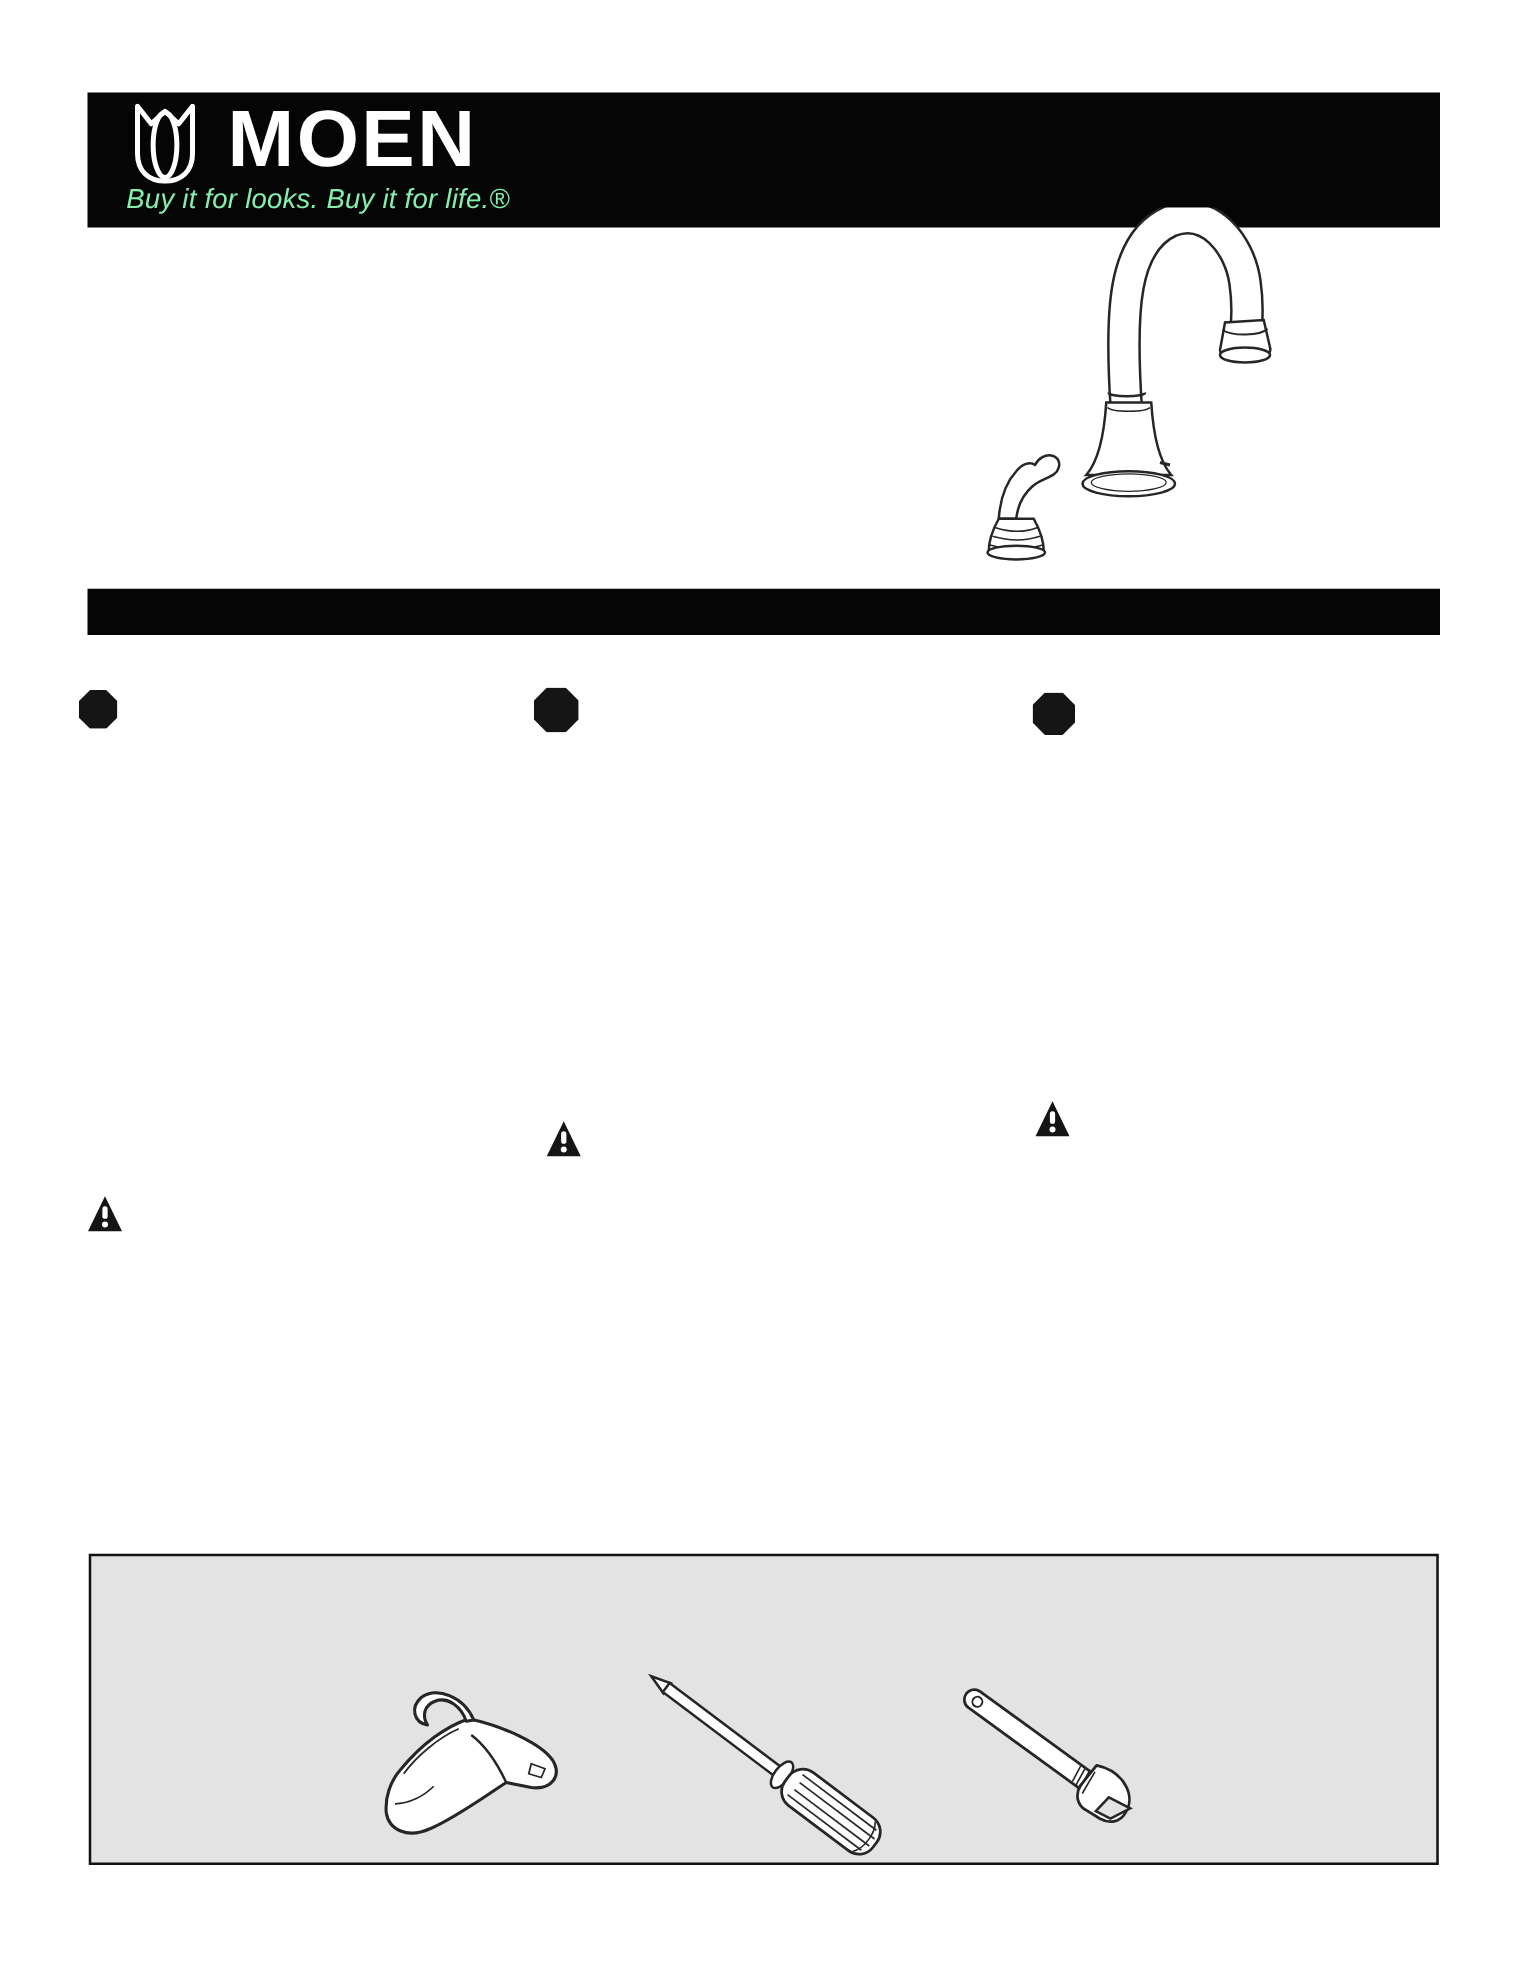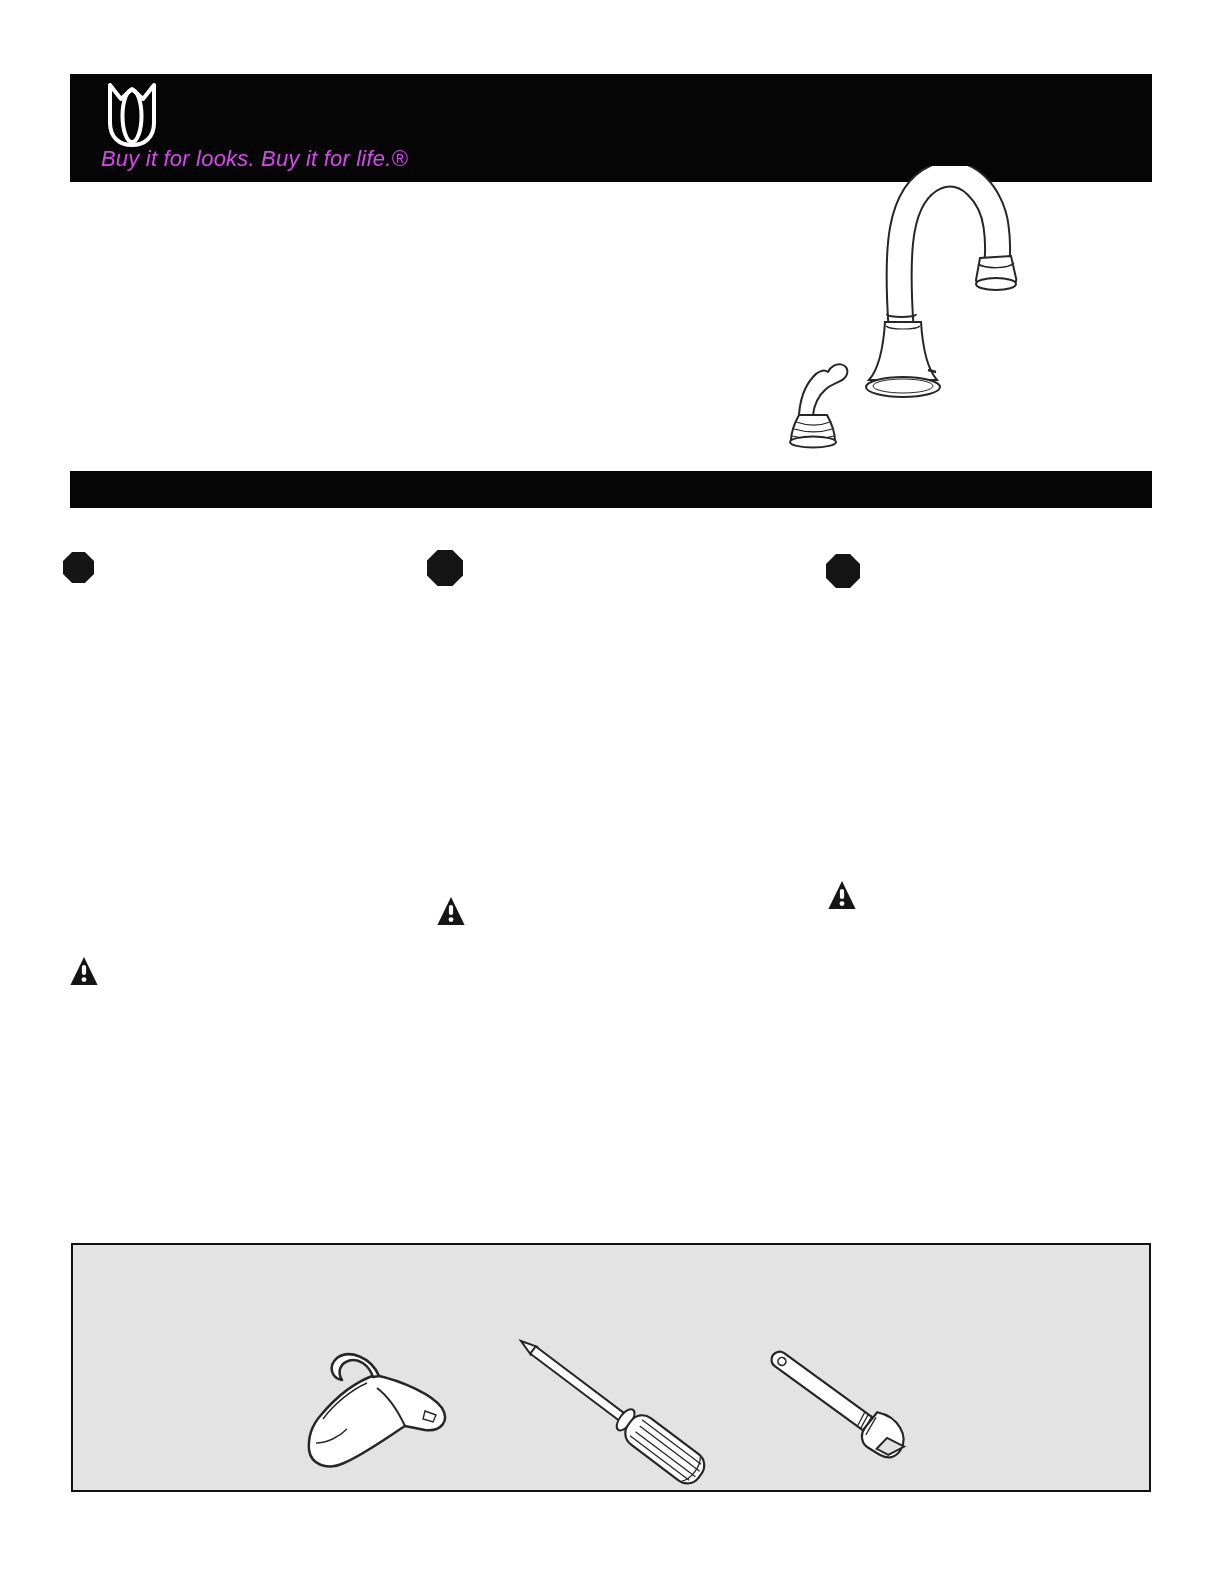--- a/index.html
+++ b/index.html
@@ -5,21 +5,21 @@
   html,body{margin:0;padding:0;background:#ffffff;}
   body{font-family:"Liberation Sans", sans-serif;}
   .page{position:relative;width:1224px;height:1584px;background:#ffffff;overflow:hidden;}
 
   
   .header-bar{position:absolute;left:70px;top:74px;width:1082px;height:108px;background:#050505;}
   .logo-icon{position:absolute;left:30px;top:9px;width:64px;height:64px;}
   .wordmark{position:absolute;left:112px;top:4px;font-size:64px;font-weight:bold;
             color:#ffffff;letter-spacing:2px;line-height:1.05;}
   .tagline{position:absolute;left:31px;top:72px;font-size:22px;font-style:italic;
-           color:#d946ef;letter-spacing:.2px;}
+           color:#86efac;letter-spacing:.2px;}
 
   
   .faucet{position:absolute;left:770px;top:166px;width:272px;height:295px;}
 
   
   .divider-bar{position:absolute;left:70px;top:471px;width:1082px;height:37px;background:#050505;}
 
   
   .octagon{position:absolute;background:#151515;
     clip-path:polygon(29.3% 0,70.7% 0,100% 29.3%,100% 70.7%,70.7% 100%,29.3% 100%,0 70.7%,0 29.3%);}
@@ -46,20 +46,21 @@
 </head>
 <body>
 
 <div class="page">
 
   <div class="header-bar">
     <svg class="logo-icon" viewBox="0 0 64 64">
       <path d="M10,2 L10,40 C10,54 19,62 32,62 C45,62 54,54 54,40 L54,2 L43,16 L32,6 L21,16 Z" fill="#050505" stroke="#ffffff" stroke-width="4" stroke-linejoin="round"></path>
       <ellipse cx="32" cy="33" rx="9.5" ry="26" fill="none" stroke="#ffffff" stroke-width="4"></ellipse>
     </svg>
+    <div class="wordmark">MOEN</div>
     <div class="tagline">Buy it for looks. Buy it for life.®</div>
   </div>
 
   <svg class="faucet" viewBox="0 0 272 295">
 
     <g>
       <path class="line" d="M131,160 C126,84 128,28 166,11 C197,-2 222,30 226,60 C228,74 228,84 227,95" stroke="#262626" stroke-width="27" stroke-linecap="round" fill="none"></path>
       <path d="M131,160 C126,84 128,28 166,11 C197,-2 222,30 226,60 C228,74 228,84 227,95" stroke="#ffffff" stroke-width="23" stroke-linecap="round" fill="none"></path>
 
       <path d="M210,92 L206,114 C206,124 250,124 246,112 L241,90 Z" fill="#ffffff" stroke="#262626" stroke-width="2"></path>

